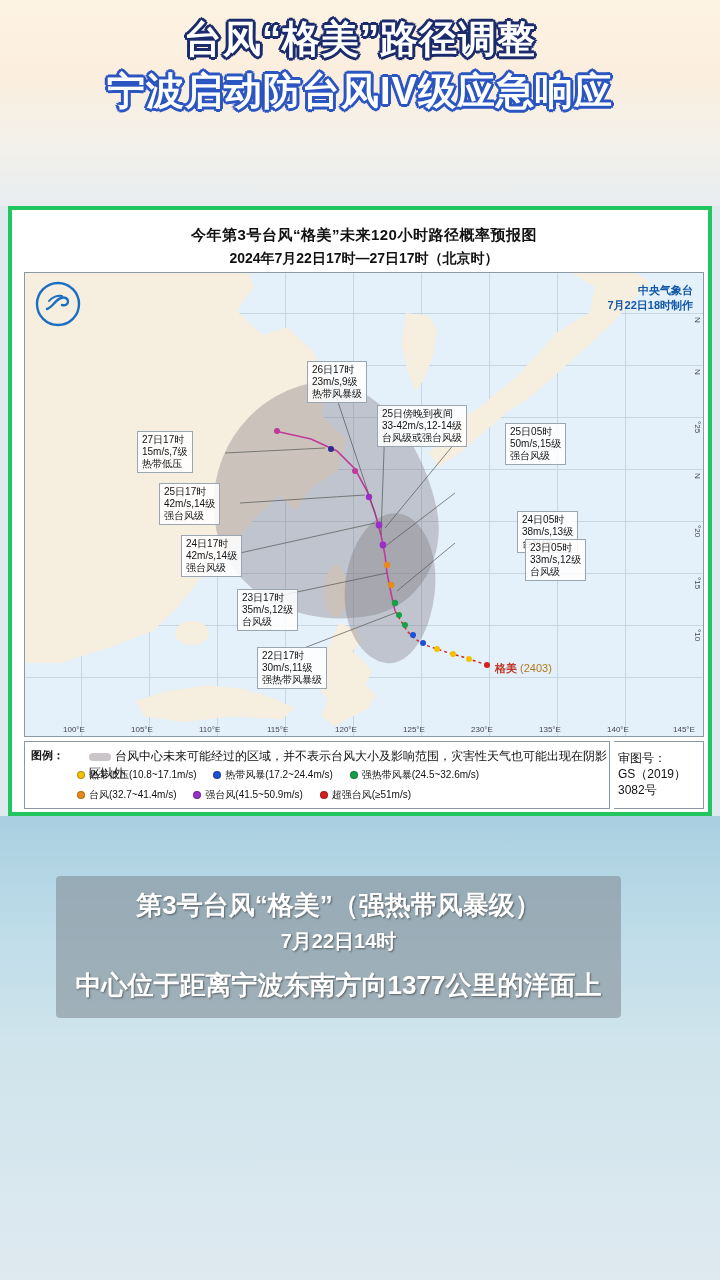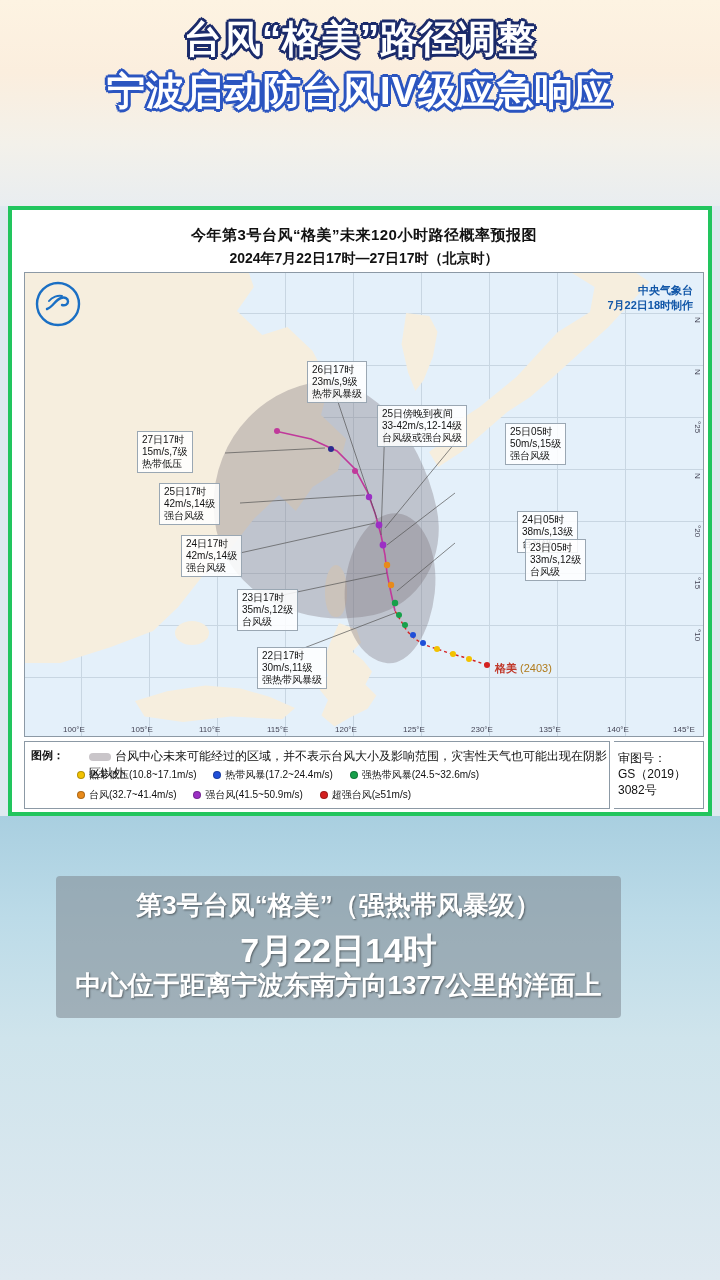--- a/index.html
+++ b/index.html
@@ -257,21 +257,21 @@
     border-radius: 4px;
   }
   .info-line {
     width: 100%;
     text-align: center;
     color: #ffffff;
     font-weight: bold;
     text-shadow: 1px 1px 2px rgba(0,0,0,.45);
   }
   .info-line.l1 { position: absolute; top: 12px; font-size: 26px; }
-  .info-line.l2 { position: absolute; top: 52px; font-size: 34px; }
+  .info-line.l2 { position: absolute; top: 52px; font-size: 20px; }
   .info-line.l3 { position: absolute; top: 92px; font-size: 26px; }
 </style>
 </head>
 <body>
 
 <div class="top-banner">
   <div class="headline-1">台风“格美”路径调整</div>
   <div class="headline-2">宁波启动防台风IV级应急响应</div>
 </div>
 

